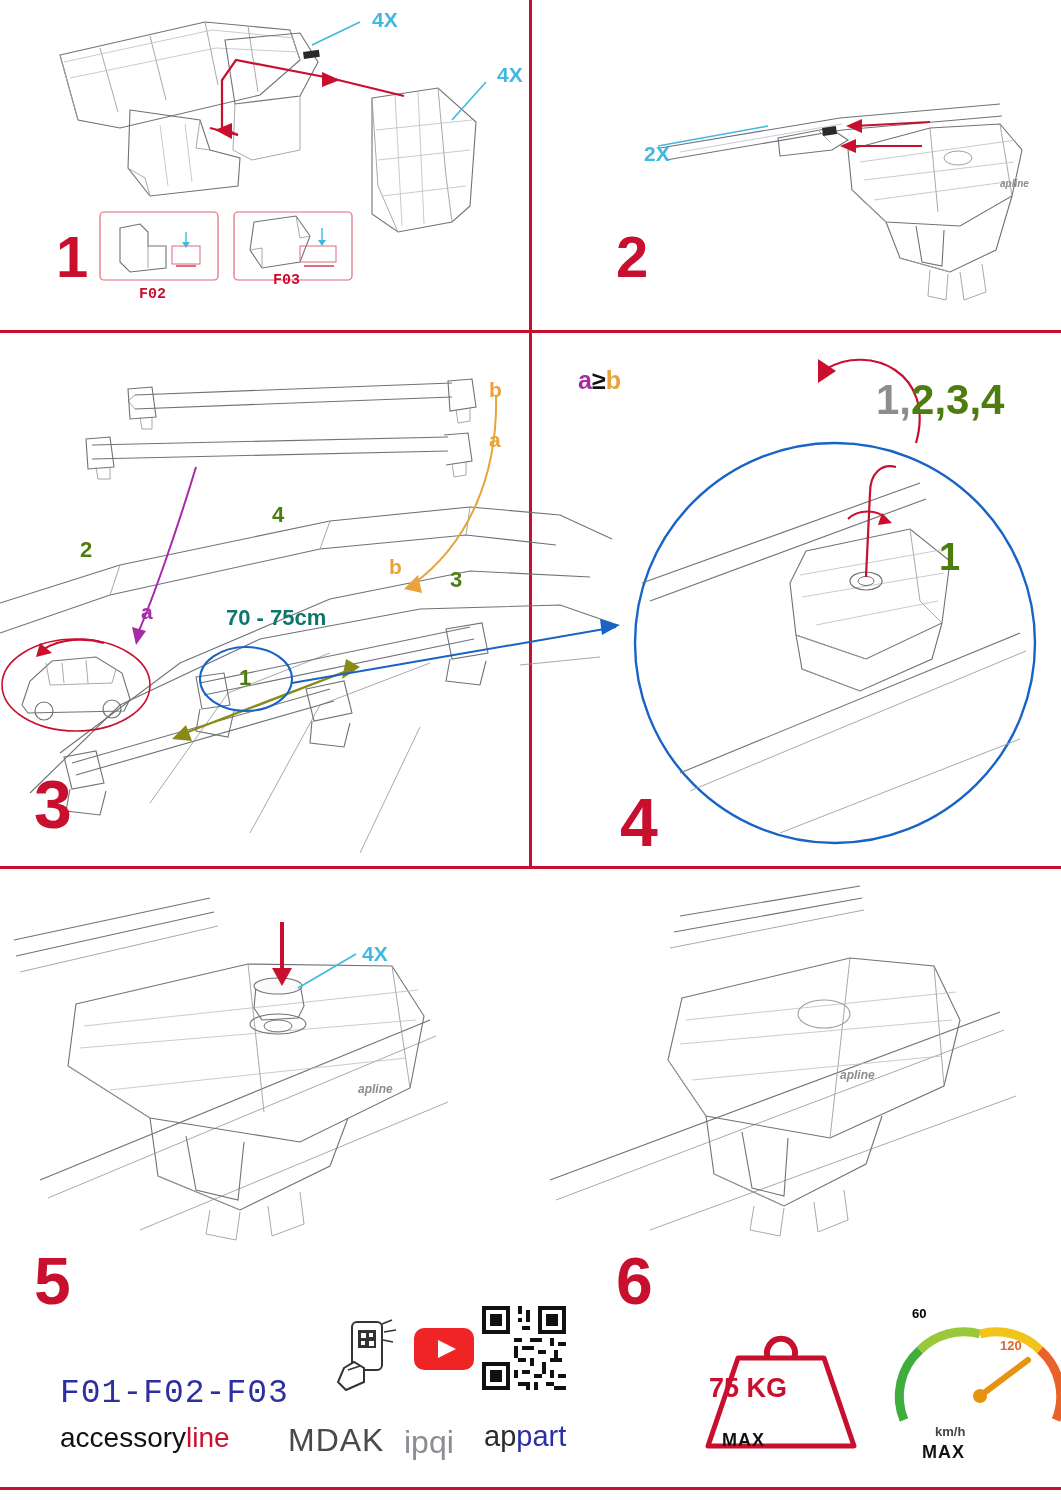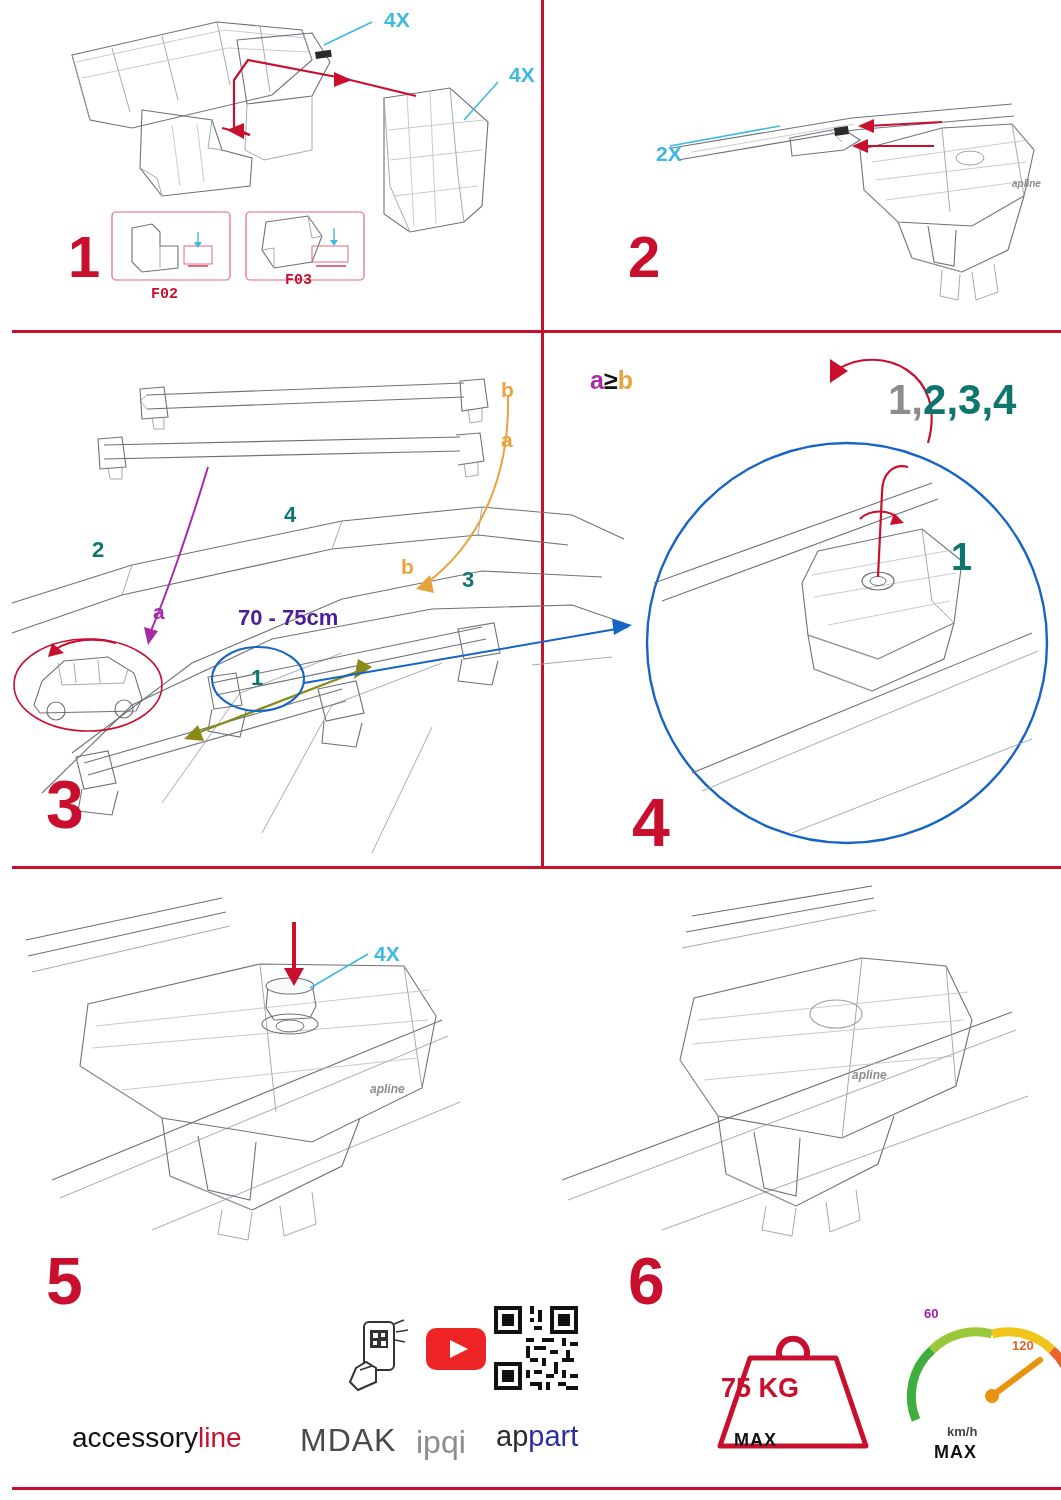--- a/index.html
+++ b/index.html
@@ -1,25 +1,25 @@
 <!DOCTYPE html>
 <html><head>
 <meta charset="utf-8">
 <style>
   html,body{margin:0;padding:0;background:#ffffff;}
   body{width:1061px;height:1500px;position:relative;font-family:"Liberation Sans",sans-serif;overflow:hidden;}
-  .sheet{position:absolute;inset:0;margin-left:12px;}
+  .sheet{position:absolute;inset:0;}
   .hr{position:absolute;left:0;width:1061px;height:3px;background:#c8102e;}
   .vr{position:absolute;width:3px;background:#c8102e;}
   .step-num{position:absolute;font-family:"Liberation Sans",sans-serif;color:#c8102e;font-weight:bold;font-size:62px;line-height:1;letter-spacing:-2px;}
   .cyan{color:#3fb9e0;}
   .red{color:#c8102e;}
-  .blue{color:#0f766e;}
+  .blue{color:#4d7c0f;}
   .grey{color:#8d8d8d;}
-  .olive{color:#4c1d95;}
+  .olive{color:#0f766e;}
   .label{position:absolute;font-size:21px;font-weight:bold;}
   .small{font-size:15px;}
   svg{position:absolute;left:0;top:0;overflow:visible;}
   .ln{fill:none;stroke:#6f7278;stroke-width:1.1;}
   .ln2{fill:none;stroke:#9aa0a6;stroke-width:0.9;}
   .lnd{fill:none;stroke:#b9bec4;stroke-width:0.8;}
   .arw-red{fill:none;stroke:#c8102e;stroke-width:2.2;}
   .arw-cy{fill:none;stroke:#3fb9e0;stroke-width:1.6;}
   .arw-bl{fill:none;stroke:#1763c6;stroke-width:2;}
   .arw-or{fill:none;stroke:#e8a33d;stroke-width:2;}
@@ -310,20 +310,21 @@
     <path class="ln" d="M212 252 L222 308 L254 316 L258 258"></path>
     <ellipse cx="294" cy="134" rx="26" ry="14" fill="none" stroke="#9aa0a6" stroke-width="1.1"></ellipse>
     <path class="ln2" d="M224 326 L220 350 L250 356 L254 328"></path>
     <path class="ln2" d="M284 322 L288 352 L318 340 L314 310"></path>
   </svg>
 
   <div class="label grey" style="left:840px;top:1068px;font-size:12px;font-style:italic;">apline</div>
 
   <div class="step-num" style="left:34px;top:1248px;font-size:66px;">5</div>
 
+  <div class="footer-brand" style="left:60px;top:1375px;font-size:33px;color:#2b2fa0;font-family:'Liberation Mono',monospace;letter-spacing:1px;">F01-F02-F03</div>
 
   <svg width="70" height="80" viewBox="0 0 70 80" style="left:330px;top:1318px;">
     <rect x="22" y="4" width="30" height="48" rx="5" fill="#fff" stroke="#333" stroke-width="2"></rect>
     <rect x="28" y="12" width="18" height="18" fill="#333"></rect>
     <rect x="31" y="15" width="5" height="5" fill="#fff"></rect>
     <rect x="39" y="15" width="4" height="4" fill="#fff"></rect>
     <rect x="31" y="23" width="4" height="4" fill="#fff"></rect>
     <rect x="39" y="23" width="5" height="5" fill="#fff"></rect>
     <path d="M52 6 L62 2" stroke="#333" stroke-width="1.6"></path>
     <path d="M54 14 L66 12" stroke="#333" stroke-width="1.6"></path>
@@ -407,18 +408,18 @@
   <div class="maxlbl" style="left:722px;top:1430px;">MAX</div>
 
   <svg width="200" height="130" viewBox="0 0 200 130" style="left:880px;top:1316px;">
     <path d="M24 104 A62 62 0 0 1 40 34" fill="none" stroke="#3fae3f" stroke-width="9"></path>
     <path d="M40 34 A62 62 0 0 1 100 18" fill="none" stroke="#9bc83a" stroke-width="9"></path>
     <path d="M100 18 A62 62 0 0 1 160 34" fill="none" stroke="#f0c419" stroke-width="9"></path>
     <path d="M160 34 A62 62 0 0 1 176 104" fill="none" stroke="#e8622a" stroke-width="9"></path>
     <circle cx="100" cy="80" r="7" fill="#e8930d"></circle>
     <path d="M100 80 L148 44" stroke="#e8930d" stroke-width="6" stroke-linecap="round"></path>
   </svg>
-  <div class="label" style="left:912px;top:1306px;font-size:13px;color:#a21caf;font-weight:bold;">60</div>
+  <div class="label" style="left:912px;top:1306px;font-size:13px;color:#000000;font-weight:bold;">60</div>
   <div class="label" style="left:1000px;top:1338px;font-size:13px;color:#e8622a;font-weight:bold;">120</div>
   <div class="label" style="left:935px;top:1424px;font-size:13px;color:#444;">km/h</div>
   <div class="maxlbl" style="left:922px;top:1442px;">MAX</div>
 
 </div>
 
 </body></html>

